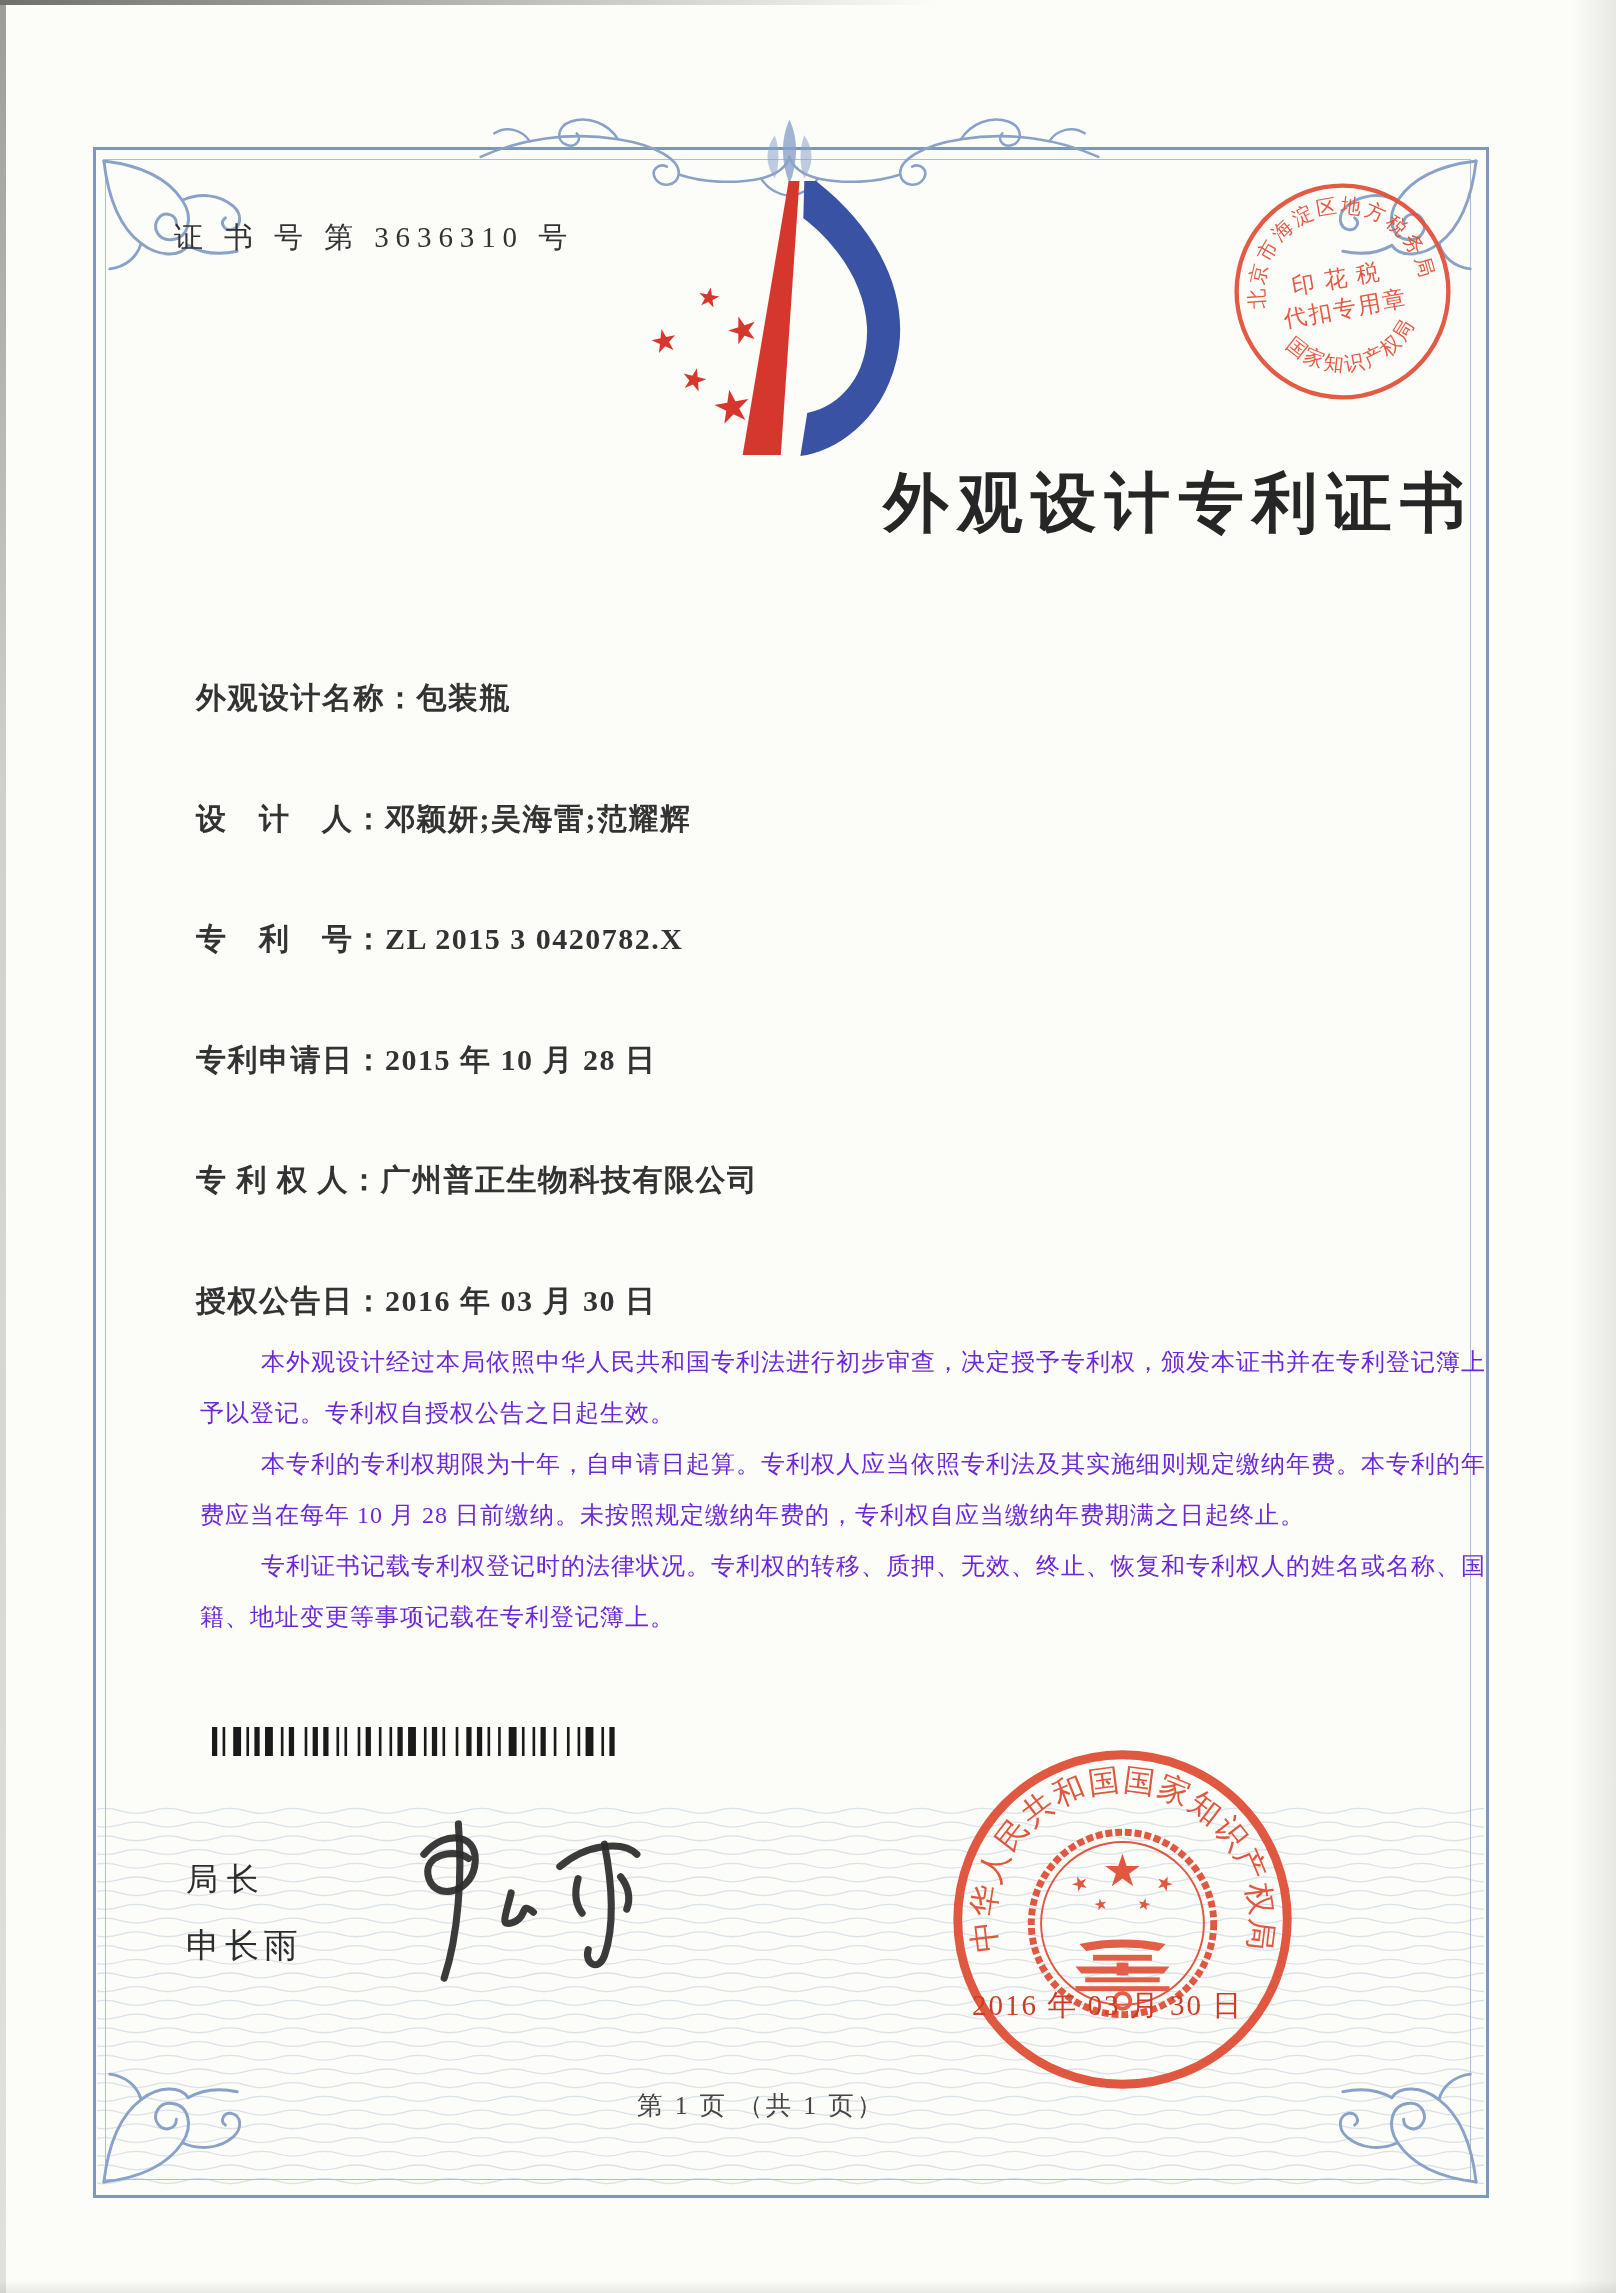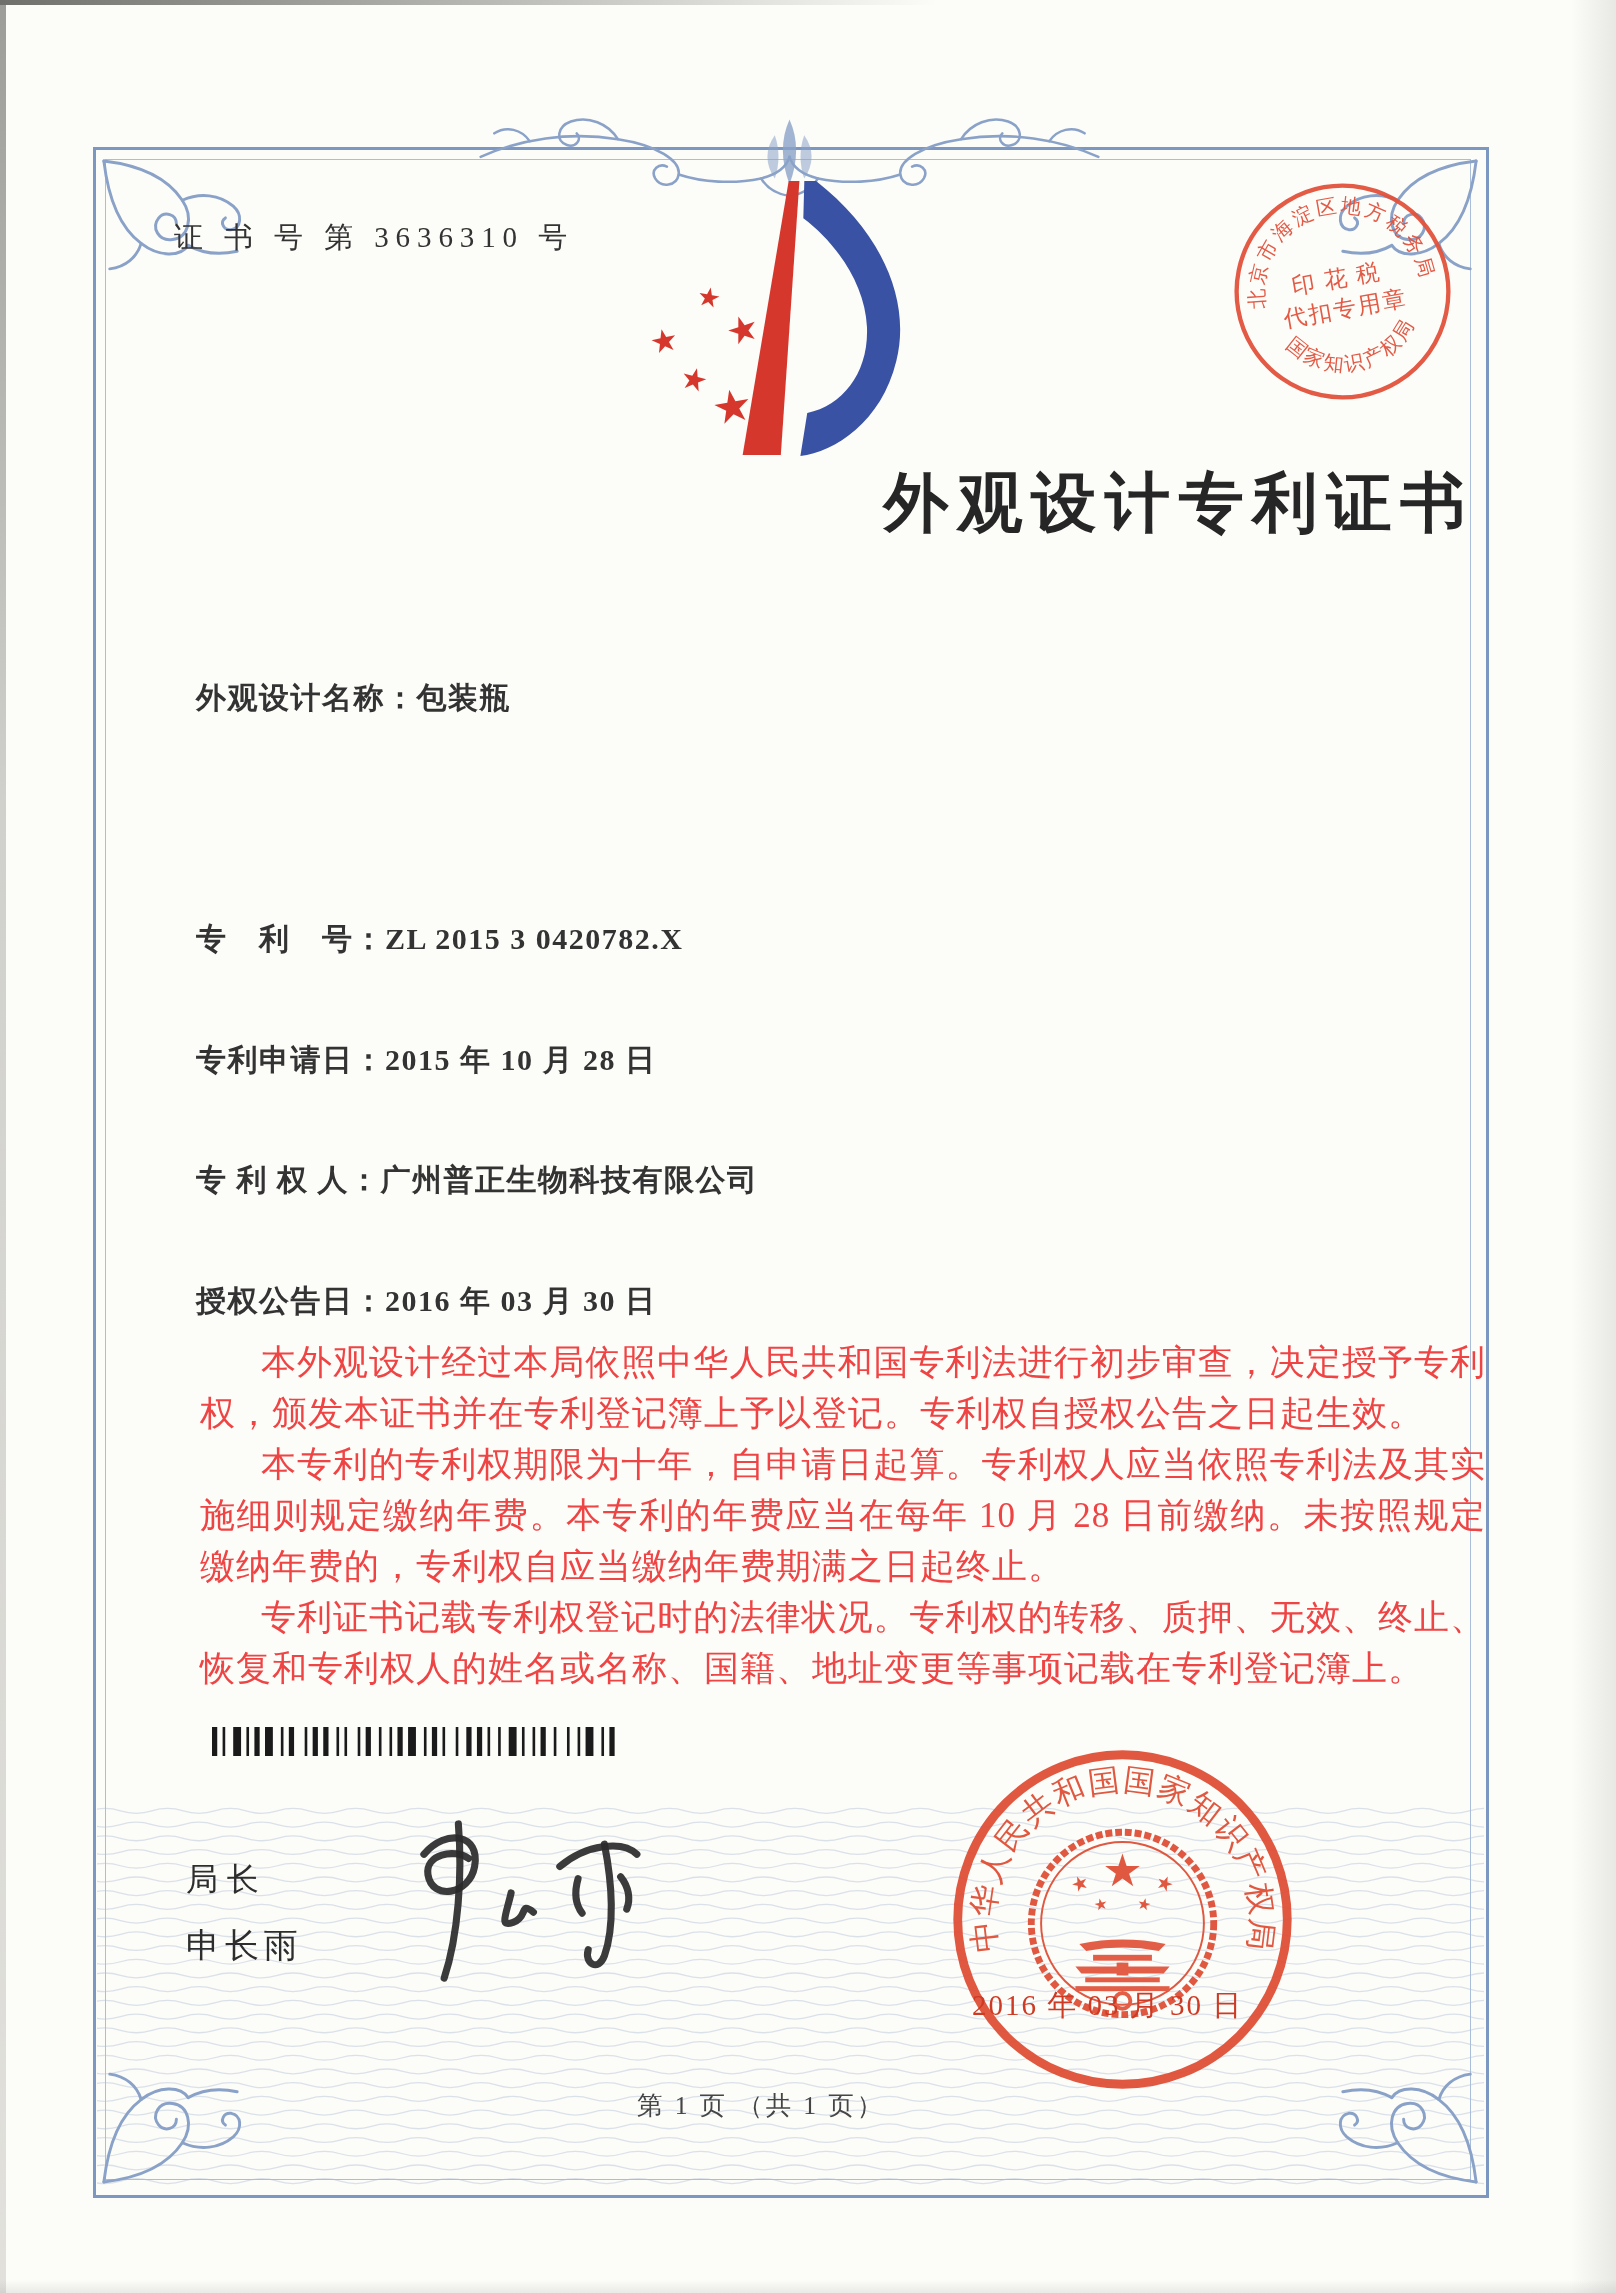--- a/index.html
+++ b/index.html
@@ -25,21 +25,21 @@
   
   .waves{left:97px;top:1805px;width:1387px;height:384px;z-index:1;}
   .waves path{fill:none;stroke:#cdd5e3;stroke-width:1.3;opacity:.7;}
 
   
   .cert-no{left:174px;top:218px;font-size:29px;letter-spacing:6.9px;color:#333;z-index:4;}
   .logo{left:588px;top:173px;width:323px;height:294px;z-index:4;}
   .title{left:59px;top:459px;width:1415px;text-align:right;font-size:65px;font-weight:bold;
          letter-spacing:8.8px;color:#262626;z-index:4;}
   .field{left:196px;font-size:30px;letter-spacing:1.5px;color:#333;z-index:4;white-space:nowrap;font-weight:bold;}
-  .paras{left:200px;top:1337px;width:1286px;font-size:35px;line-height:51px;color:#ef4444;
+  .paras{left:200px;top:1337px;width:1286px;font-size:24px;line-height:51px;color:#6d28d9;
          text-align:justify;letter-spacing:1px;z-index:4;}
   .paras p{margin:0;text-indent:61px;}
   .barcode{left:212px;top:1727px;width:404px;height:29px;z-index:4;}
   .barcode rect{fill:#1a1a1a;}
   .signer-title{left:186px;top:1858px;font-size:32px;letter-spacing:8.8px;color:#2d2d2d;
         font-family:"Liberation Sans","DejaVu Sans",sans-serif;z-index:4;}
   .signer-name{left:186px;top:1923px;font-size:34px;letter-spacing:4.9px;color:#2d2d2d;
         font-family:Liberation Serif, serif;z-index:4;}
   .signature{left:361px;top:1813px;width:284px;height:174px;z-index:5;}
   .signature path{fill:none;stroke:#2a2a2a;stroke-width:7;stroke-linecap:round;opacity:.92;}
@@ -165,20 +165,23 @@
       <textPath href="#tax-bottom-arc" startOffset="50%">国家知识产权局</textPath>
     </text>
     <text x="120" y="114" font-size="24" letter-spacing="10" text-anchor="middle">印花税</text>
     <text x="120" y="146" font-size="24" letter-spacing="2" text-anchor="middle">代扣专用章</text>
   </svg>
 
   <div class="abs title">外观设计专利证书</div>
 
   <div class="abs field" style="top:678px">
     <span>外观设计名称：</span><span>包装瓶</span>
+  </div>
+  <div class="abs field" style="top:799px">
+    <span>设　计　人：</span><span>邓颖妍;吴海雷;范耀辉</span>
   </div>
   <div class="abs field" style="top:919px">
     <span>专　利　号：</span><span>ZL 2015 3 0420782.X</span>
   </div>
   <div class="abs field" style="top:1040px">
     <span>专利申请日：</span><span>2015 年 10 月 28 日</span>
   </div>
   <div class="abs field" style="top:1160px">
     <span>专 利 权 人：</span><span>广州普正生物科技有限公司</span>
   </div>

